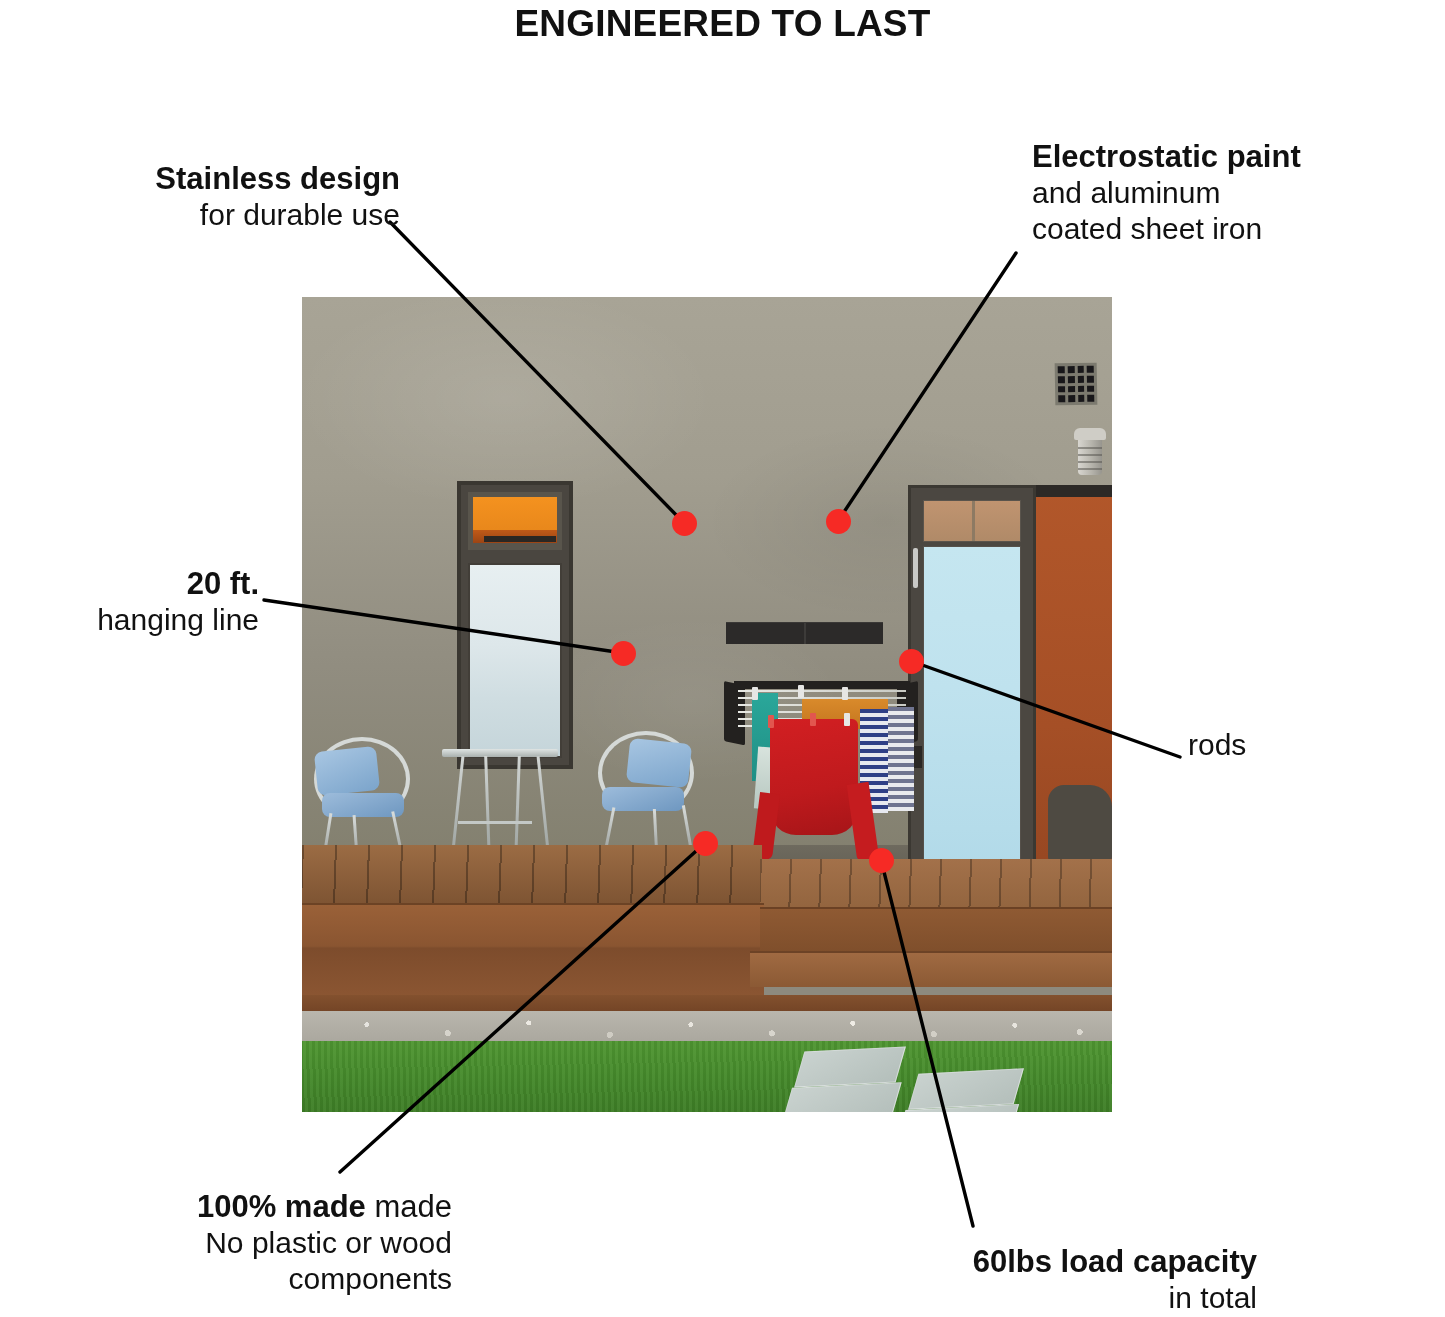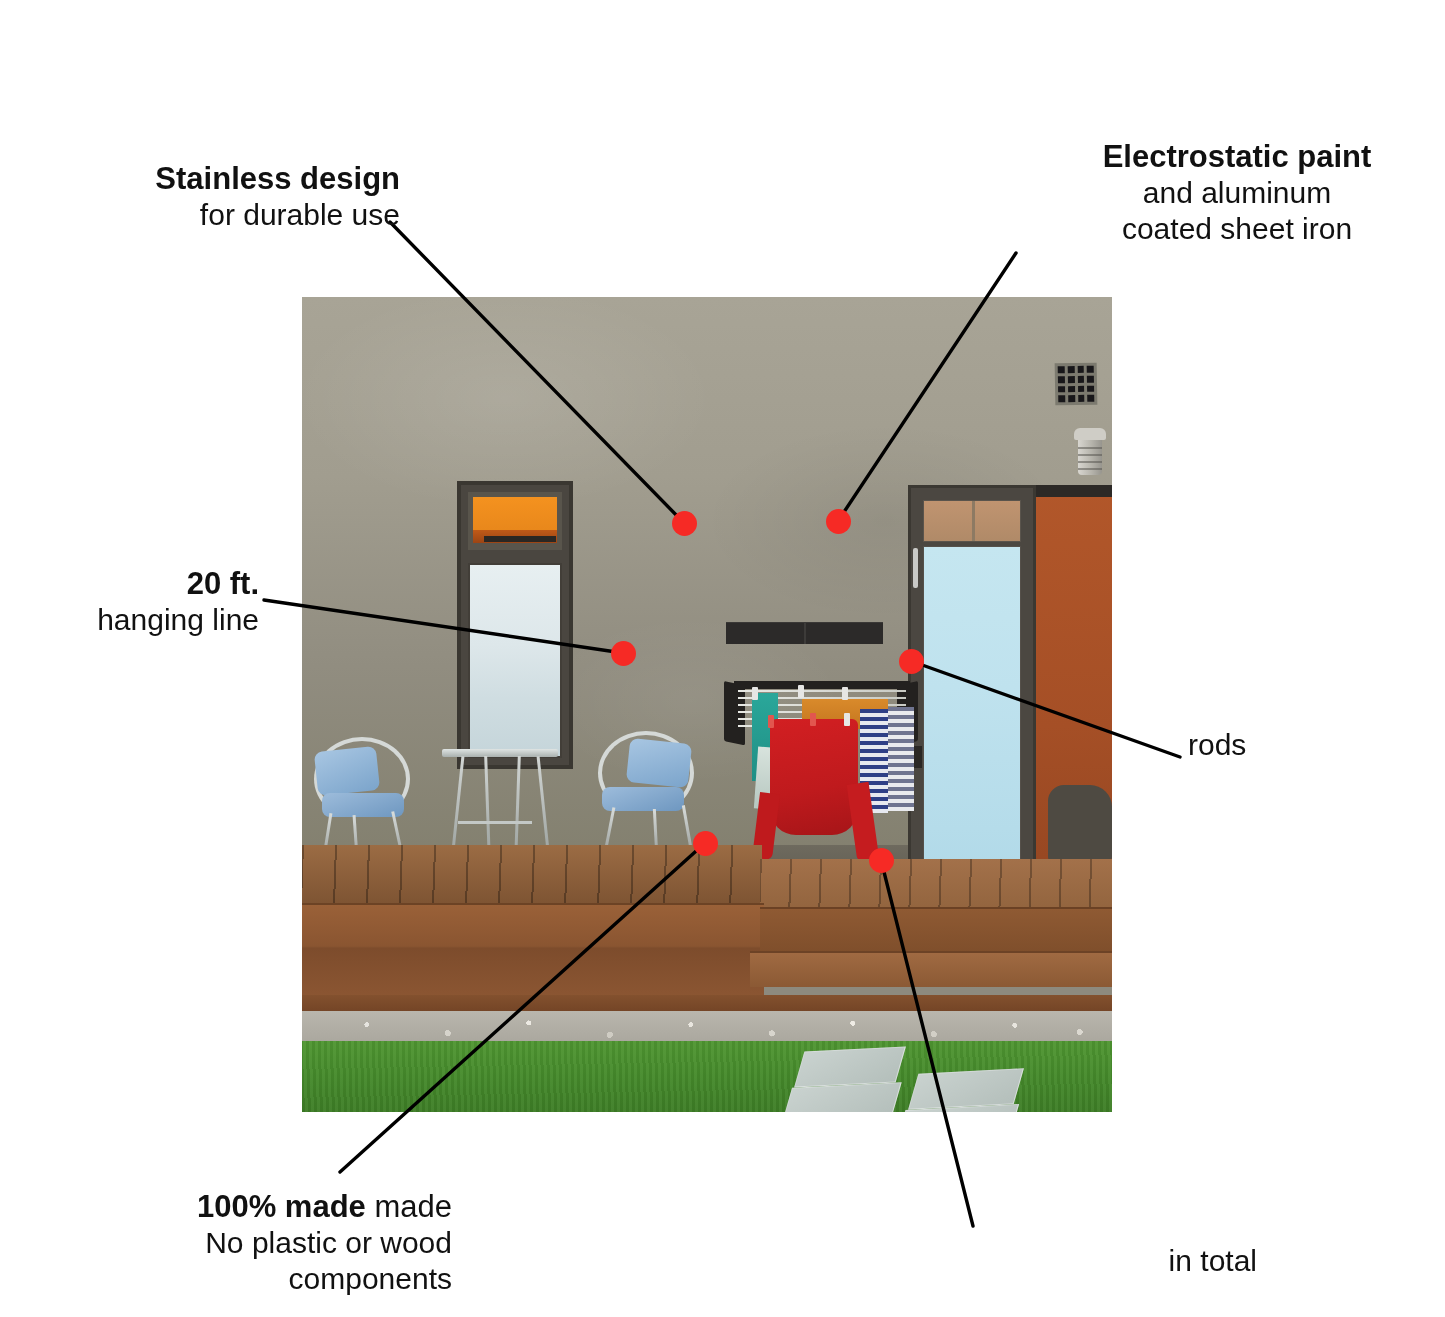--- a/index.html
+++ b/index.html
@@ -20,21 +20,21 @@
     line-height: 44px;
   }
 
   
   .callout { position: absolute; color: #111111; }
   .callout .hd { font-weight: bold; font-size: 31px; line-height: 37px; white-space: nowrap; }
   .callout .sub { font-weight: normal; font-size: 30px; line-height: 36px; white-space: nowrap; }
   .callout .hd .light { font-weight: normal; }
 
   #c-stainless  { left: 20px;   top: 160px; width: 380px; text-align: right; }
-  #c-electro    { left: 1032px; top: 138px; width: 410px; text-align: center; }
+  #c-electro    { left: 1032px; top: 138px; width: 410px; text-align: left; }
   #c-20ft       { left: 0px;   top: 565px; width: 259px; text-align: right; }
   #c-rods       { left: 1188px; top: 727px; width: 255px; text-align: left; }
   #c-metal      { left: 28px;  top: 1188px; width: 424px; text-align: right; }
   #c-capacity   { left: 700px; top: 1243px; width: 557px; text-align: right; }
 
   
   #lines { position: absolute; left: 0; top: 0; width: 1445px; height: 1317px; pointer-events: none; }
 
   
   #photo {
@@ -290,20 +290,21 @@
   .dot {
     position: absolute; width: 25px; height: 25px; border-radius: 50%;
     background: #f62a25;
   }
 </style>
 </head>
 <body>
 
 <div id="root">
 
+  <div class="title">ENGINEERED TO LAST</div>
 
   <div id="photo">
 
     <div class="wall"></div>
     <div class="wall-lower"></div>
 
     <div class="window-frame">
       <div class="win-transom">
         <div class="win-orange"></div>
         <div class="win-orange2"></div>
@@ -463,16 +464,17 @@
     <div class="sub">rods</div>
   </div>
 
   <div class="callout" id="c-metal">
     <div class="hd"><span>100% made</span><span class="light">&nbsp;</span><span class="light">made</span></div>
     <div class="sub">No plastic or wood</div>
     <div class="sub">components</div>
   </div>
 
   <div class="callout" id="c-capacity">
+    <div class="hd">60lbs load capacity</div>
     <div class="sub">in total</div>
   </div>
 
 </div>
 
 </body></html>

